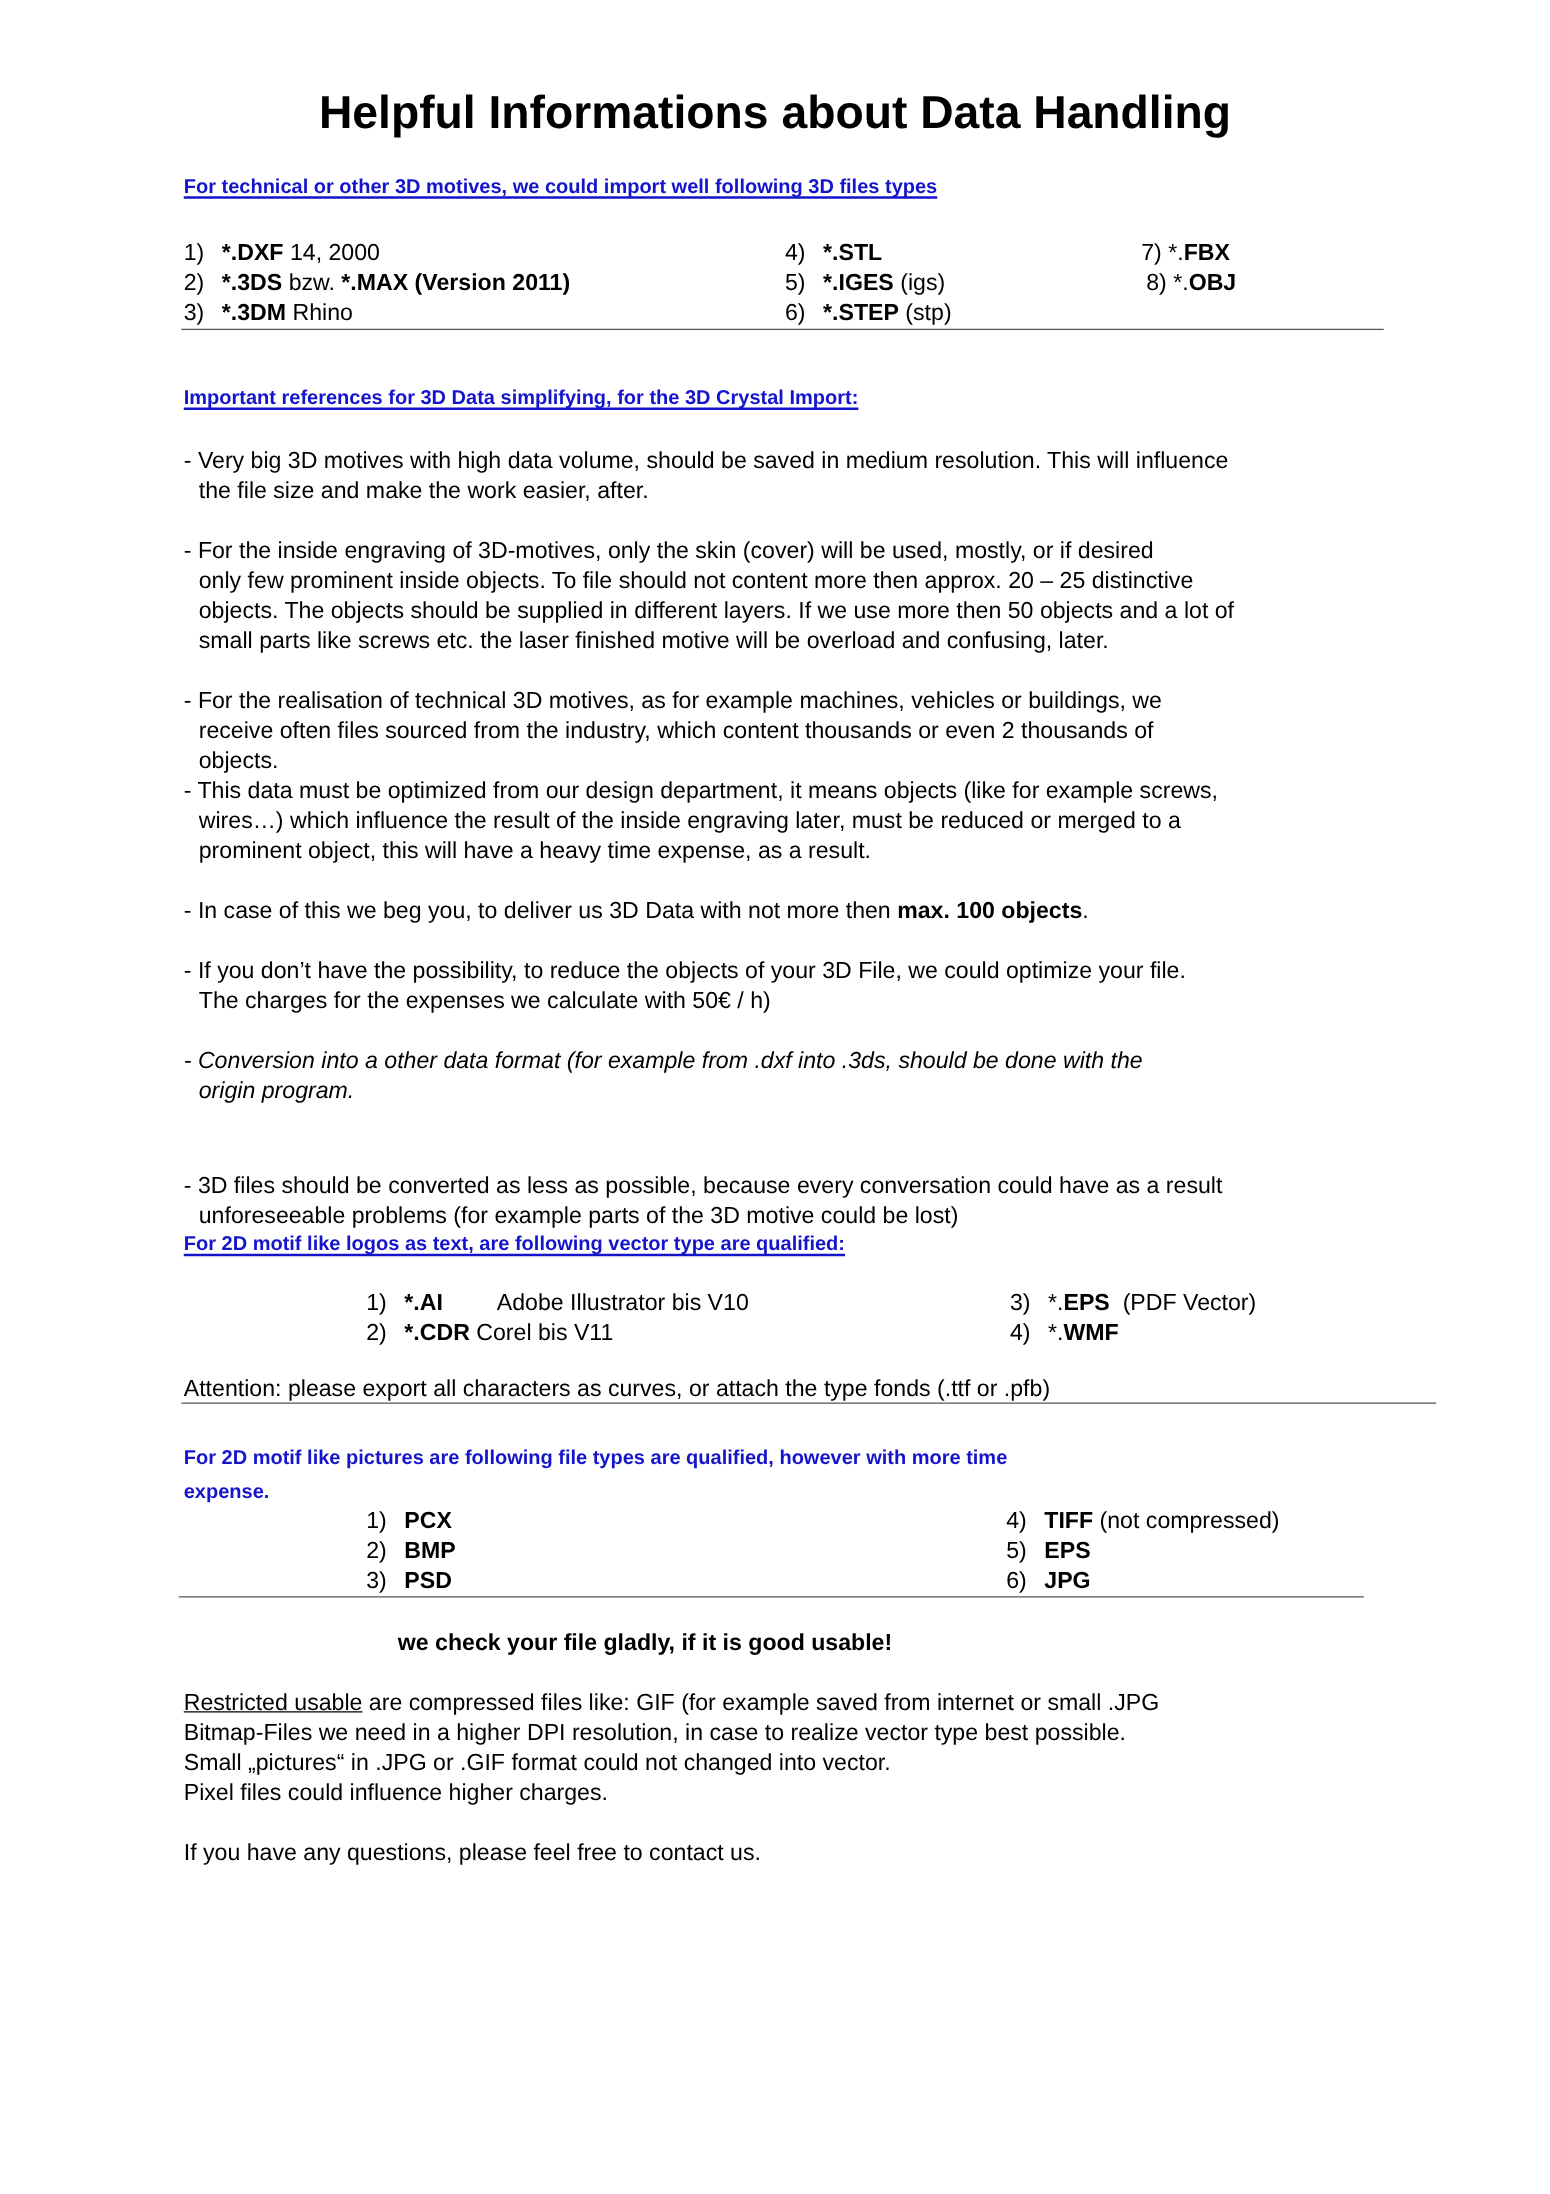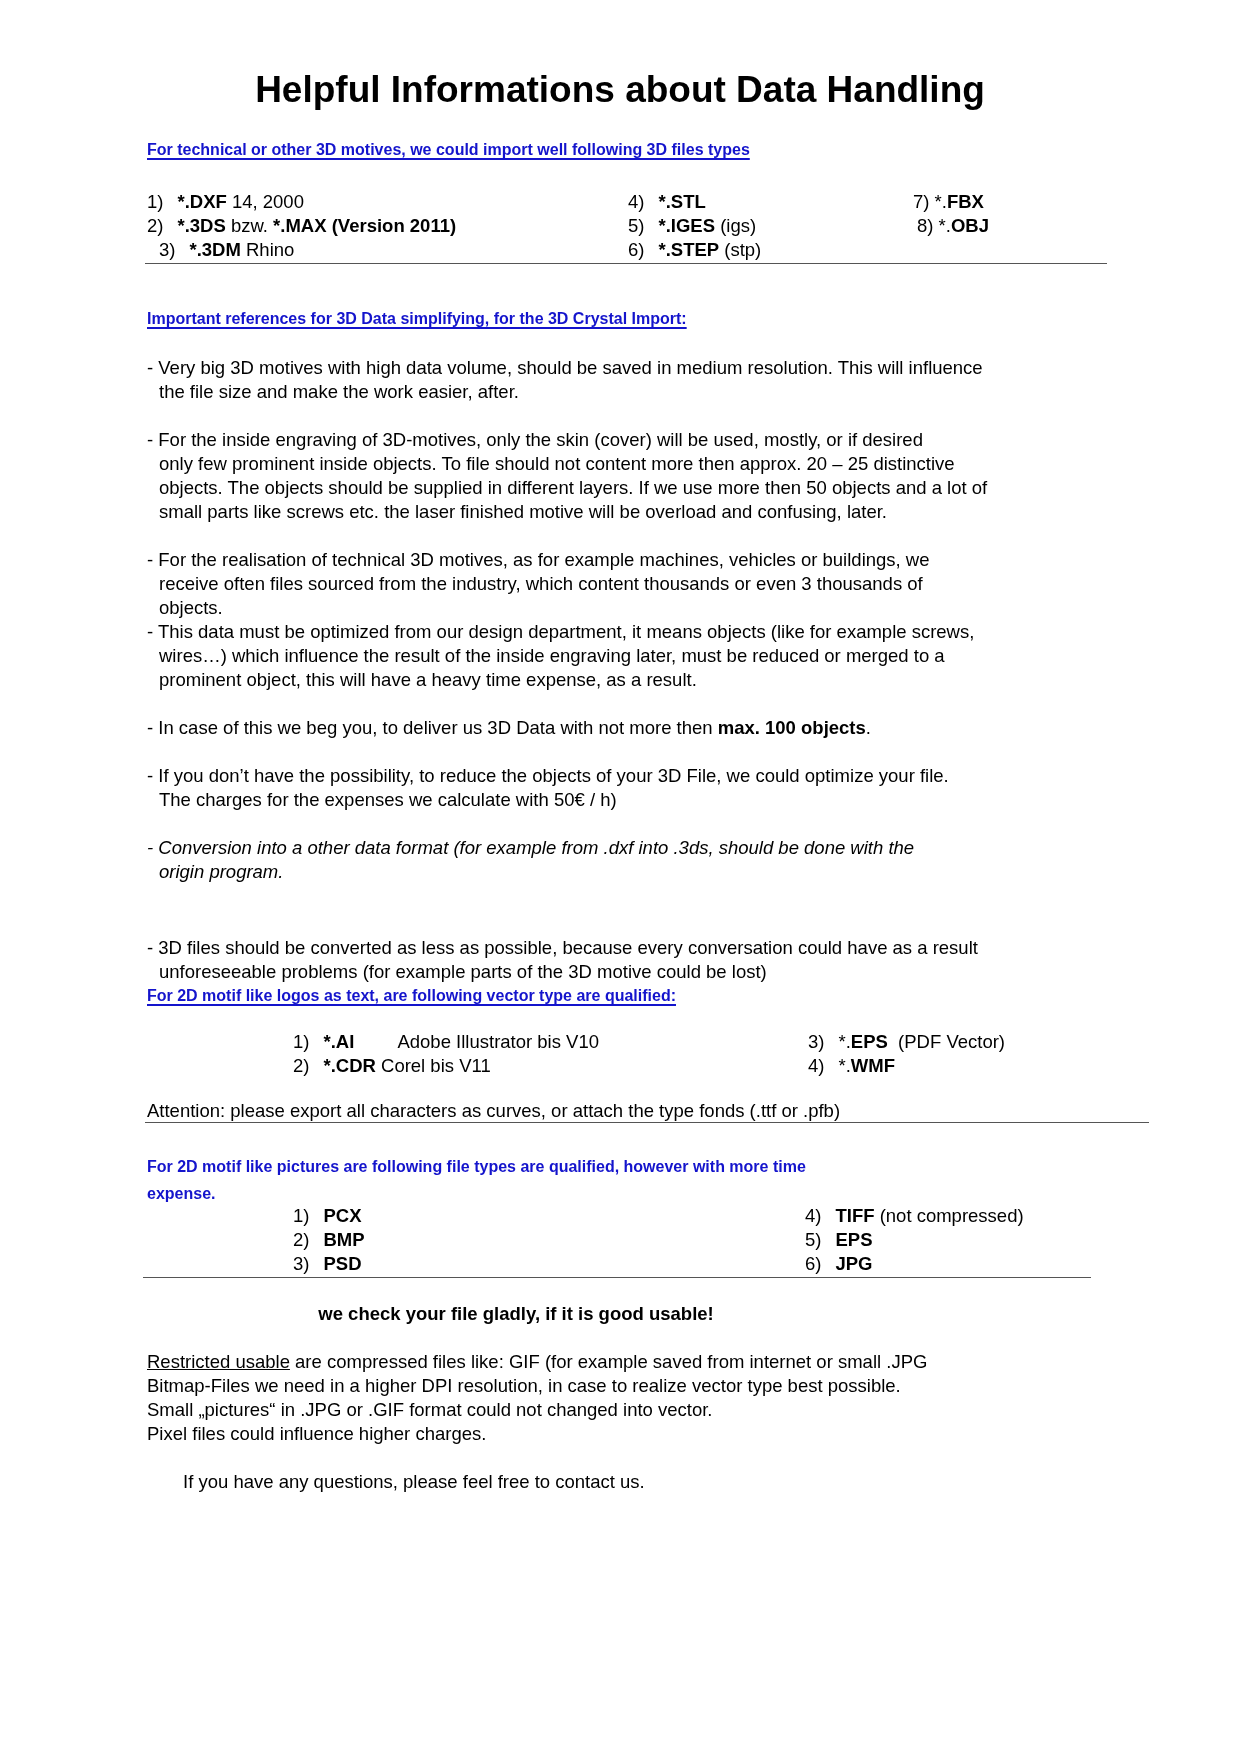--- a/index.html
+++ b/index.html
@@ -32,21 +32,21 @@
 
 <div class="abs h-blue u" style="left:147px; top:136px;">For technical or other 3D motives, we could import well following 3D files types</div>
 
 <div>
   <div class="abs t" style="left:147px; top:190px;">
     <span>1)</span><span style="display:inline-block;width:14px"></span><span class="b">*.DXF</span><span> 14, 2000</span>
   </div>
   <div class="abs t" style="left:147px; top:214px;">
     <span>2)</span><span style="display:inline-block;width:14px"></span><span class="b">*.3DS</span><span> bzw. </span><span class="b">*.MAX (Version 2011)</span>
   </div>
-  <div class="abs t" style="left:159px; top:238px;">
+  <div class="abs t" style="left:147px; top:238px;">
     <span>3)</span><span style="display:inline-block;width:14px"></span><span class="b">*.3DM</span><span> Rhino</span>
   </div>
   <div class="abs t" style="left:628px; top:190px;">
     <span>4)</span><span style="display:inline-block;width:14px"></span><span class="b">*.STL</span><span></span>
   </div>
   <div class="abs t" style="left:628px; top:214px;">
     <span>5)</span><span style="display:inline-block;width:14px"></span><span class="b">*.IGES</span><span> (igs)</span>
   </div>
   <div class="abs t" style="left:628px; top:238px;">
     <span>6)</span><span style="display:inline-block;width:14px"></span><span class="b">*.STEP</span><span> (stp)</span>
@@ -69,21 +69,21 @@
 
 <div class="para" style="top:428px;">
   <div class="line">- For the inside engraving of 3D-motives, only the skin (cover) will be used, mostly, or if desired</div>
   <div class="line cont">only few prominent inside objects. To file should not content more then approx. 20 – 25  distinctive</div>
   <div class="line cont">objects. The objects should be supplied in different layers. If we use more then 50 objects and a lot of</div>
   <div class="line cont">small parts like screws etc. the laser finished motive will be overload and confusing, later.</div>
 </div>
 
 <div class="para" style="top:548px;">
   <div class="line">- For the realisation of technical 3D motives, as for example machines, vehicles or buildings, we</div>
-  <div class="line cont">receive often files sourced from the industry, which content thousands or even 3 thousands of</div>
+  <div class="line cont">receive often files sourced from the industry, which content thousands or even 2 thousands of</div>
   <div class="line cont">objects.</div>
   <div class="line">- This data must be optimized from our design department, it means objects (like for example screws,</div>
   <div class="line cont">wires…) which influence the result of the inside engraving later, must be reduced or merged to a</div>
   <div class="line cont">prominent object, this will have a heavy time expense, as a result.</div>
 </div>
 
 <div class="para" style="top:716px;">
   <div class="line"><span>- In case of this we beg you, to deliver us 3D Data with not more then </span><span class="b">max. 100 objects</span><span>.</span></div>
 </div>
 
@@ -149,13 +149,13 @@
 
 <div class="abs t b center" style="top:1302px;">we check your file gladly, if it is good usable!</div>
 
 <div class="para" style="top:1350px;">
   <div class="line"><span class="ul">Restricted usable</span><span> are compressed files like: GIF (for example saved from internet or small .JPG</span></div>
   <div class="line">Bitmap-Files we need in a higher DPI resolution, in case to realize vector type best possible.</div>
   <div class="line">Small „pictures“ in .JPG or .GIF format could not changed into vector.</div>
   <div class="line">Pixel files could influence higher charges.</div>
 </div>
 
-<div class="abs t" style="left:147px; top:1470px;margin-left:36px;">If you have any questions, please feel free to contact us.</div>
+<div class="abs t" style="left:147px; top:1470px;">If you have any questions, please feel free to contact us.</div>
 
 </body></html>

